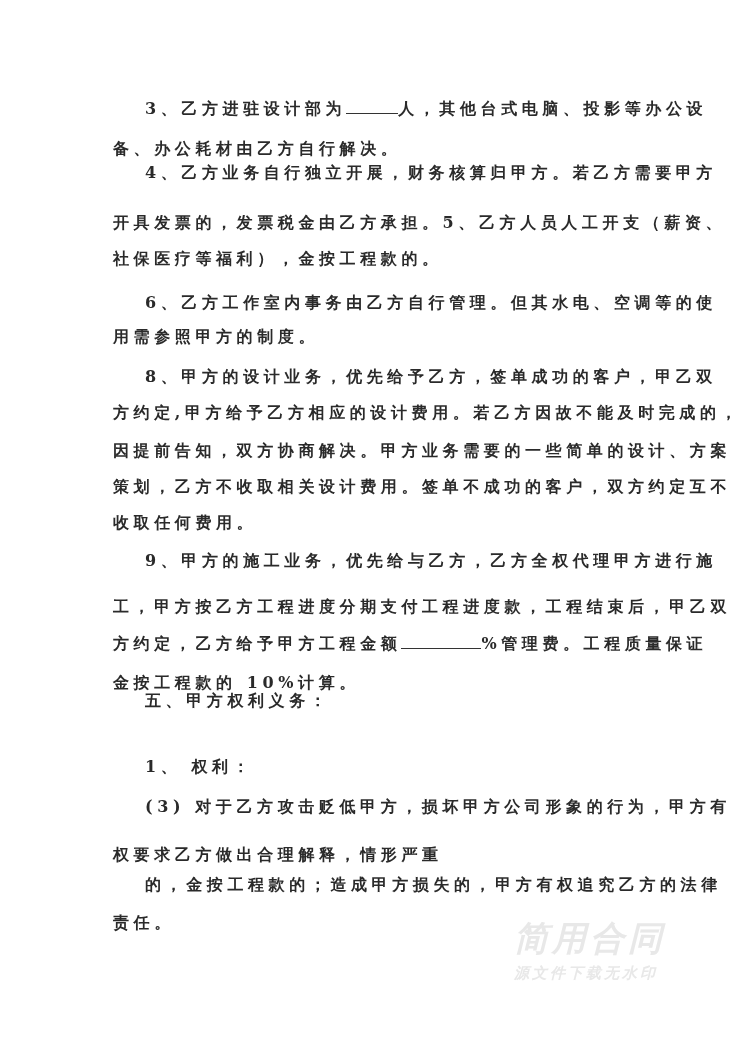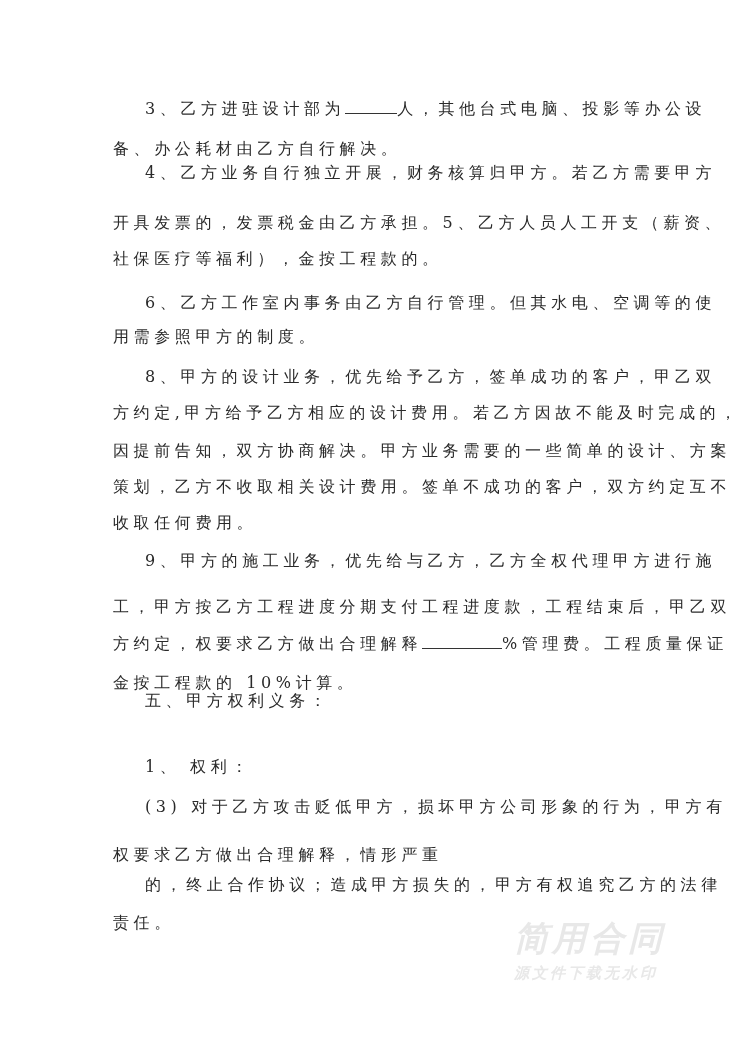--- a/index.html
+++ b/index.html
@@ -4,21 +4,21 @@
 <style>
   html, body { margin: 0; padding: 0; }
   body {
     width: 742px; height: 1049px; background: #ffffff; position: relative; overflow: hidden;
     font-family: "DejaVu Serif", "Liberation Serif", serif;
     color: #2a2a2a;
   }
   .page { position: absolute; left: 113px; top: 90px; width: 520px; }
   .line {
     position: absolute; left: 0; height: 37px; line-height: 37px;
-    font-size: 16px; letter-spacing: 4.6px; white-space: nowrap;
+    font-size: 16px; letter-spacing: 4.6px; white-space: nowrap; font-weight: bold;
   }
   .indent { left: 32px; }
   .blank { display: inline-block; border-bottom: 1px solid #333; height: 14px; vertical-align: baseline; }
   .wm { position: absolute; left: 514px; top: 918px; width: 176px; color: #e8e8e8; font-family: "DejaVu Sans", sans-serif; font-weight: bold; font-style: italic; }
   .wm-main { font-size: 34px; letter-spacing: 4px; line-height: 40px; }
   .wm-sub { font-size: 15px; letter-spacing: 3px; line-height: 22px; margin-top: 4px; }
 </style>
 </head>
 <body>
 
@@ -30,26 +30,26 @@
   <div class="line" style="top:150px">社保医疗等福利），金按工程款的。</div>
   <div class="line indent" style="top:194px">6、乙方工作室内事务由乙方自行管理。但其水电、空调等的使</div>
   <div class="line" style="top:228px">用需参照甲方的制度。</div>
   <div class="line indent" style="top:268px">8、甲方的设计业务，优先给予乙方，签单成功的客户，甲乙双</div>
   <div class="line" style="top:304px">方约定,甲方给予乙方相应的设计费用。若乙方因故不能及时完成的，</div>
   <div class="line" style="top:342px">因提前告知，双方协商解决。甲方业务需要的一些简单的设计、方案</div>
   <div class="line" style="top:378px">策划，乙方不收取相关设计费用。签单不成功的客户，双方约定互不</div>
   <div class="line" style="top:414px">收取任何费用。</div>
   <div class="line indent" style="top:452px">9、甲方的施工业务，优先给与乙方，乙方全权代理甲方进行施</div>
   <div class="line" style="top:498px">工，甲方按乙方工程进度分期支付工程进度款，工程结束后，甲乙双</div>
-  <div class="line" style="top:535px"><span>方约定，权要求乙方做出合理解释</span><span class="blank" style="width:80px"></span><span>%管理费。工程质量保证</span></div>
+  <div class="line" style="top:535px"><span>方约定，乙方给予甲方工程金额</span><span class="blank" style="width:80px"></span><span>%管理费。工程质量保证</span></div>
   <div class="line" style="top:574px">金按工程款的 10%计算。</div>
   <div class="line indent" style="top:592px">五、甲方权利义务：</div>
   <div class="line indent" style="top:658px">1、 权利：</div>
   <div class="line indent" style="top:698px">(3) 对于乙方攻击贬低甲方，损坏甲方公司形象的行为，甲方有</div>
   <div class="line" style="top:746px">权要求乙方做出合理解释，情形严重</div>
-  <div class="line indent" style="top:776px">的，终止合作协议；造成甲方损失的，甲方有权追究乙方的法律</div>
+  <div class="line indent" style="top:776px">的，金按工程款的；造成甲方损失的，甲方有权追究乙方的法律</div>
   <div class="line" style="top:814px">责任。</div>
 </div>
 
 <div class="wm">
   <div class="wm-main">简用合同</div>
   <div class="wm-sub">源文件下载无水印</div>
 </div>
 
 </body></html>

